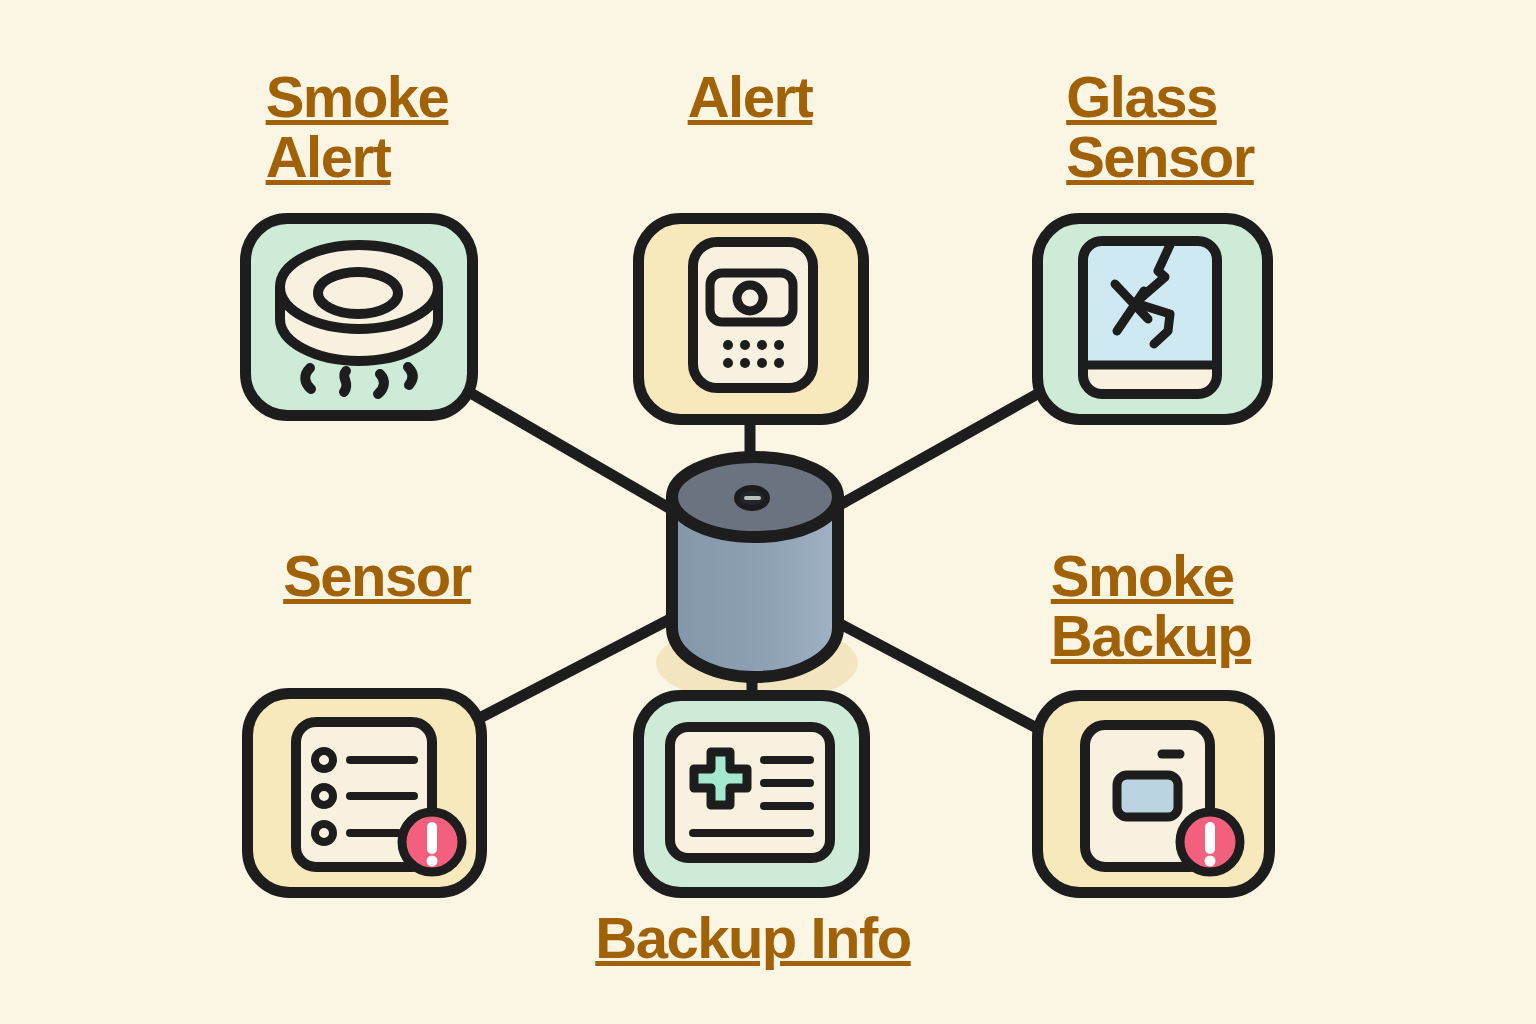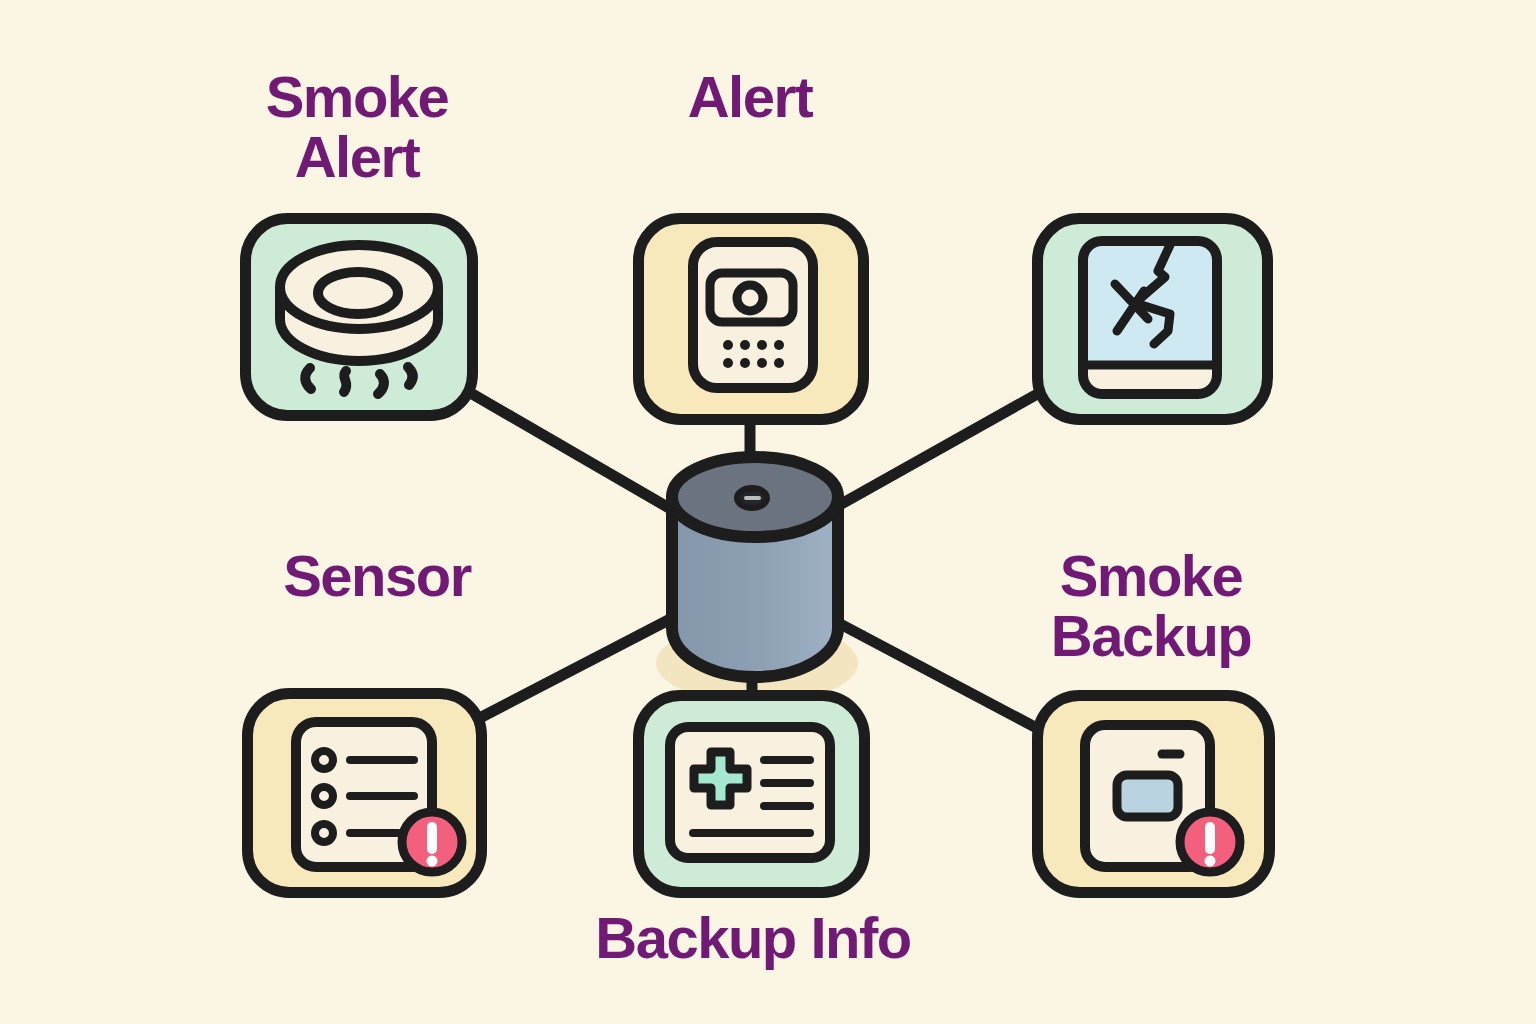--- a/index.html
+++ b/index.html
@@ -8,27 +8,28 @@
     position:relative;
     width:1536px;height:1024px;
     background:#fbf5e3;
     overflow:hidden;
   }
   #underlay{position:absolute;left:0;top:0;}
   .tile{position:absolute;display:block;}
   .node-label{
     position:absolute;
     transform:translateX(-50%);
-    text-align:center;
+    text-align:left;
     font-weight:700;
     font-size:58px;
     line-height:60px;
     letter-spacing:-1.5px;
-    color:#701a75;
+    color:#a16207;
     white-space:nowrap;
+    text-decoration:underline;
   }
   .label-line{display:block;}
 </style>
 </head>
 <body>
 
 <div id="canvas">
 
   <svg id="underlay" width="1536" height="1024" viewBox="0 0 1536 1024">
     <defs>
@@ -161,20 +162,24 @@
 
   <div class="node-label" style="left:357px;top:67px">
     <span class="label-line">Smoke</span>
     <span class="label-line">Alert</span>
   </div>
 
   <div class="node-label" style="left:750px;top:67px">
     <span class="label-line">Alert</span>
   </div>
 
+  <div class="node-label" style="left:1160px;top:67px">
+    <span class="label-line">Glass</span>
+    <span class="label-line">Sensor</span>
+  </div>
 
   <div class="node-label" style="left:377px;top:546px">
     <span class="label-line">Sensor</span>
   </div>
 
   <div class="node-label" style="left:1151px;top:546px">
     <span class="label-line">Smoke</span>
     <span class="label-line">Backup</span>
   </div>
 

